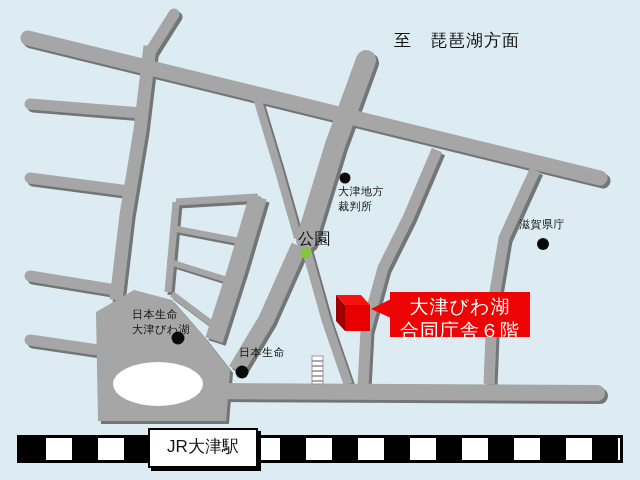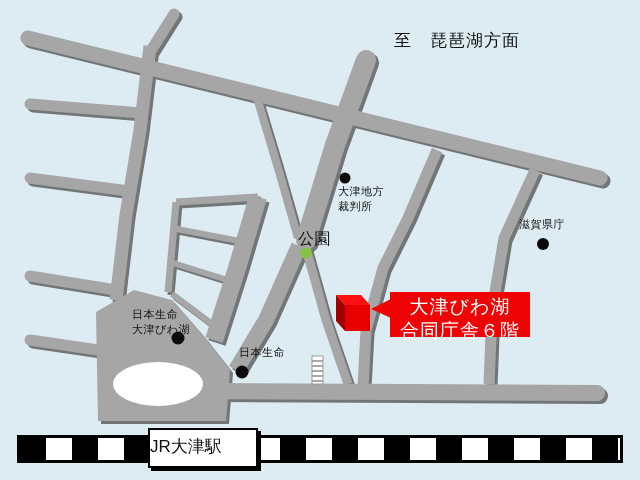--- a/index.html
+++ b/index.html
@@ -11,21 +11,21 @@
   .lbl-courthouse{left:338px;top:184px;}
   .lbl-pref{left:519px;top:217px;}
   .lbl-park{left:298px;top:231px;font-size:16px;}
   .lbl-nippon{left:132px;top:307px;}
   .lbl-shigabldg{left:239px;top:345px;}
   .callout{position:absolute;left:390px;top:292px;width:140px;height:45px;
     background:#ee0404;color:#ffffff;text-align:center;padding-top:3px;box-sizing:border-box;}
   .callout div{font-size:19px;line-height:24px;letter-spacing:1px;}
   .station-box{position:absolute;left:148px;top:428px;width:110px;height:40px;
     background:#ffffff;border:2px solid #000;box-sizing:border-box;box-shadow:3px 3px 0 #000;
-    text-align:left;font-size:17px;line-height:34px;color:#111;}
+    text-align:center;font-size:17px;line-height:34px;color:#111;}
   .railway{position:absolute;left:17px;top:435px;width:606px;height:28px;box-sizing:border-box;
     border:3px solid #000;
     background:repeating-linear-gradient(90deg,#000 0 26px,#fff 26px 52px);}
 </style>
 </head>
 <body>
 
 <div id="map">
 
   <svg width="640" height="480" viewBox="0 0 640 480">

